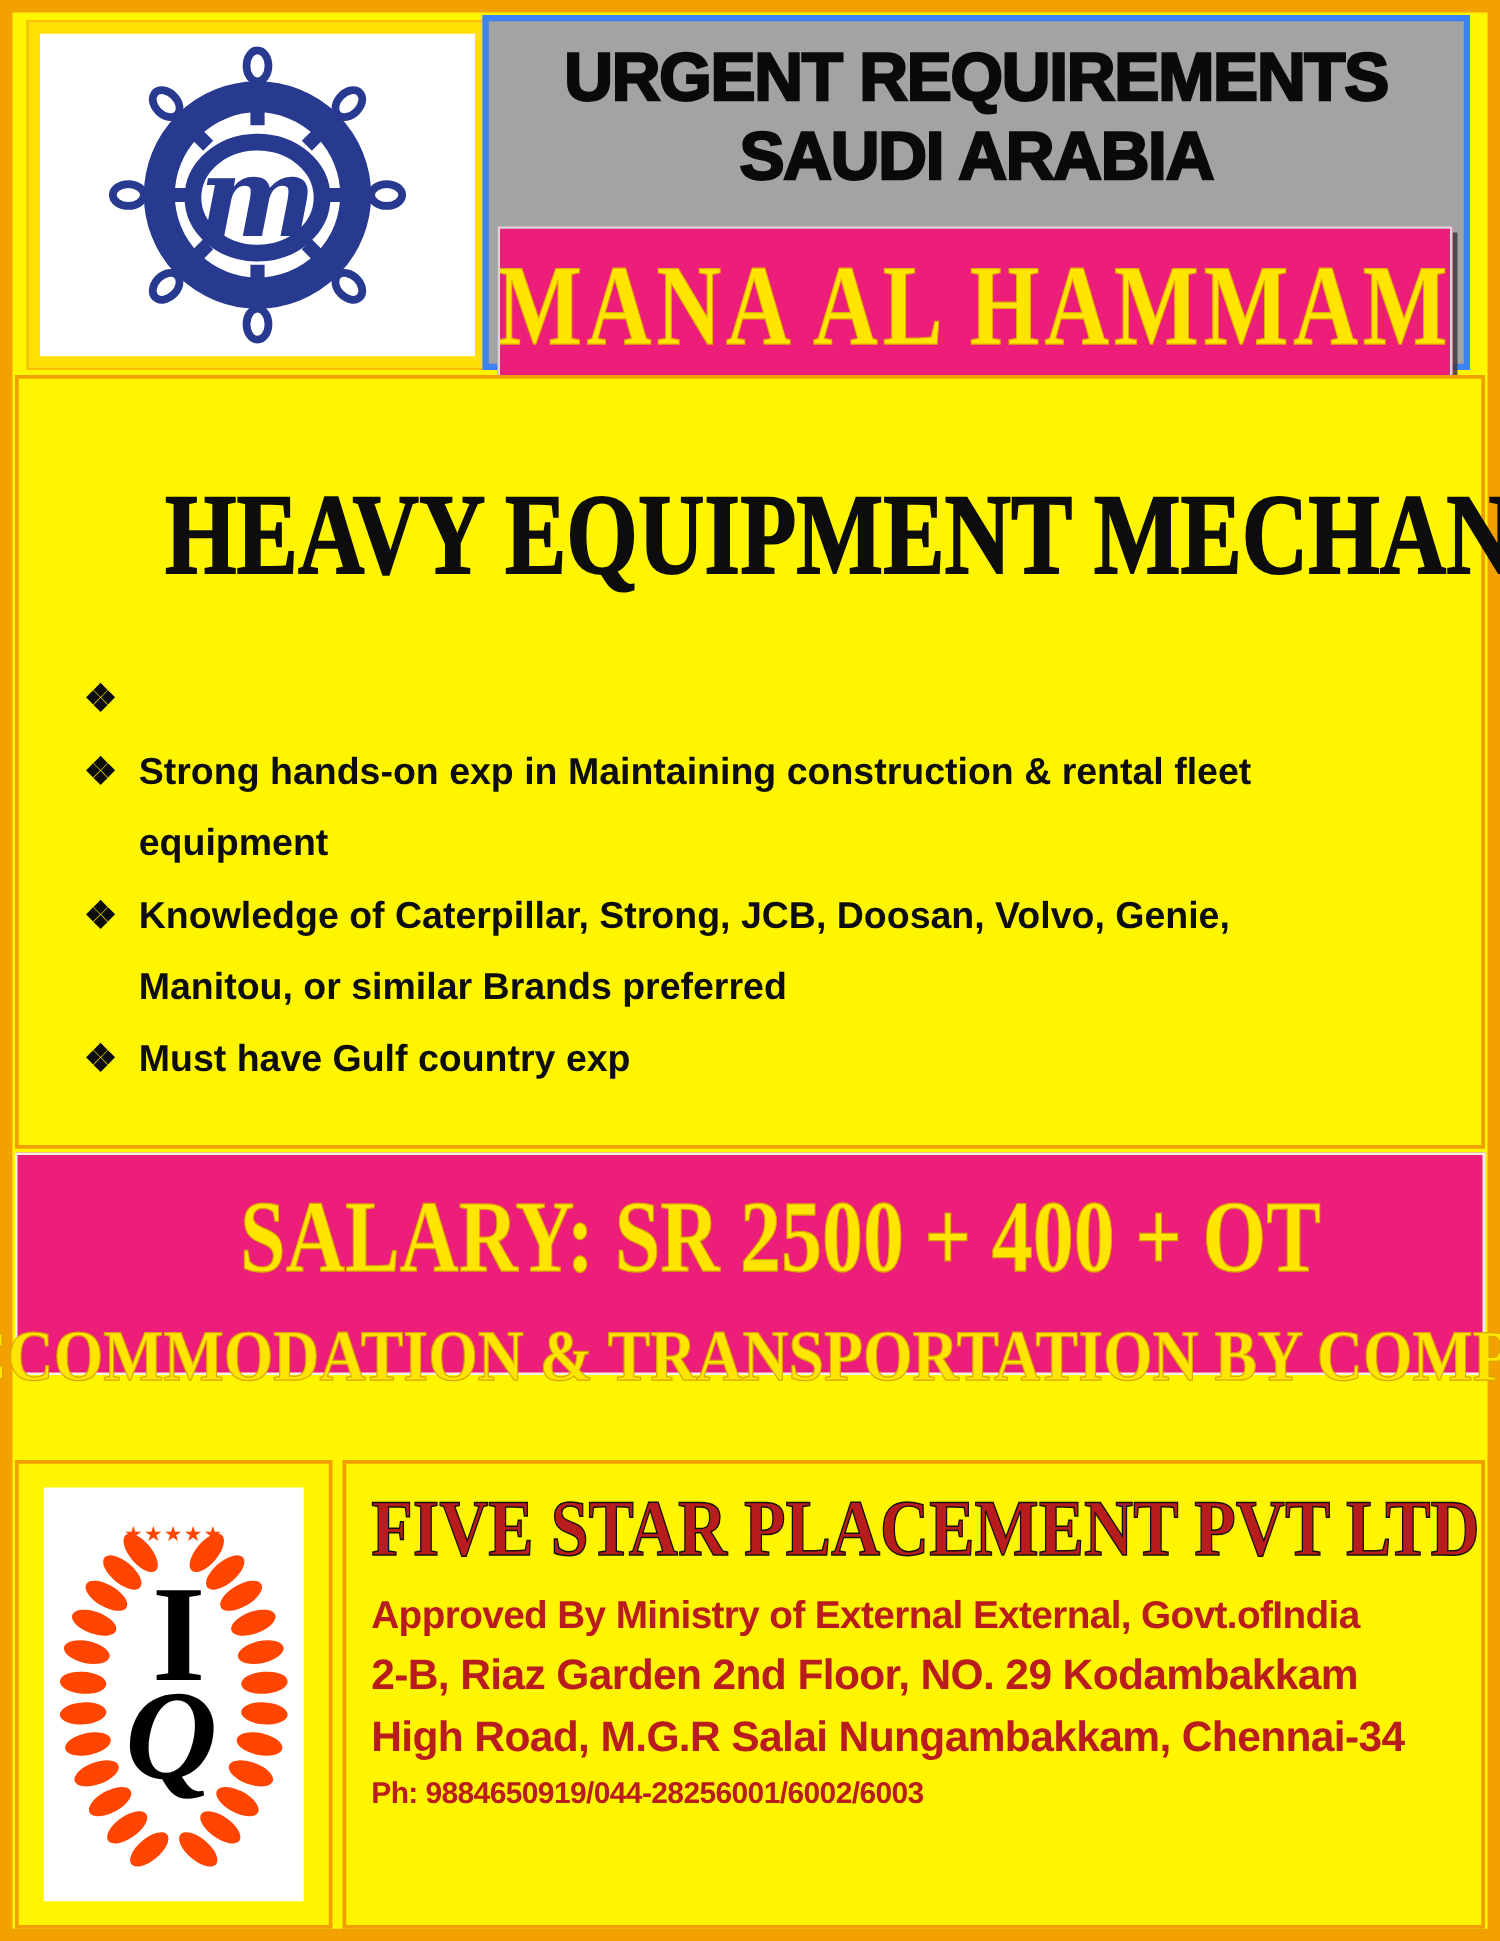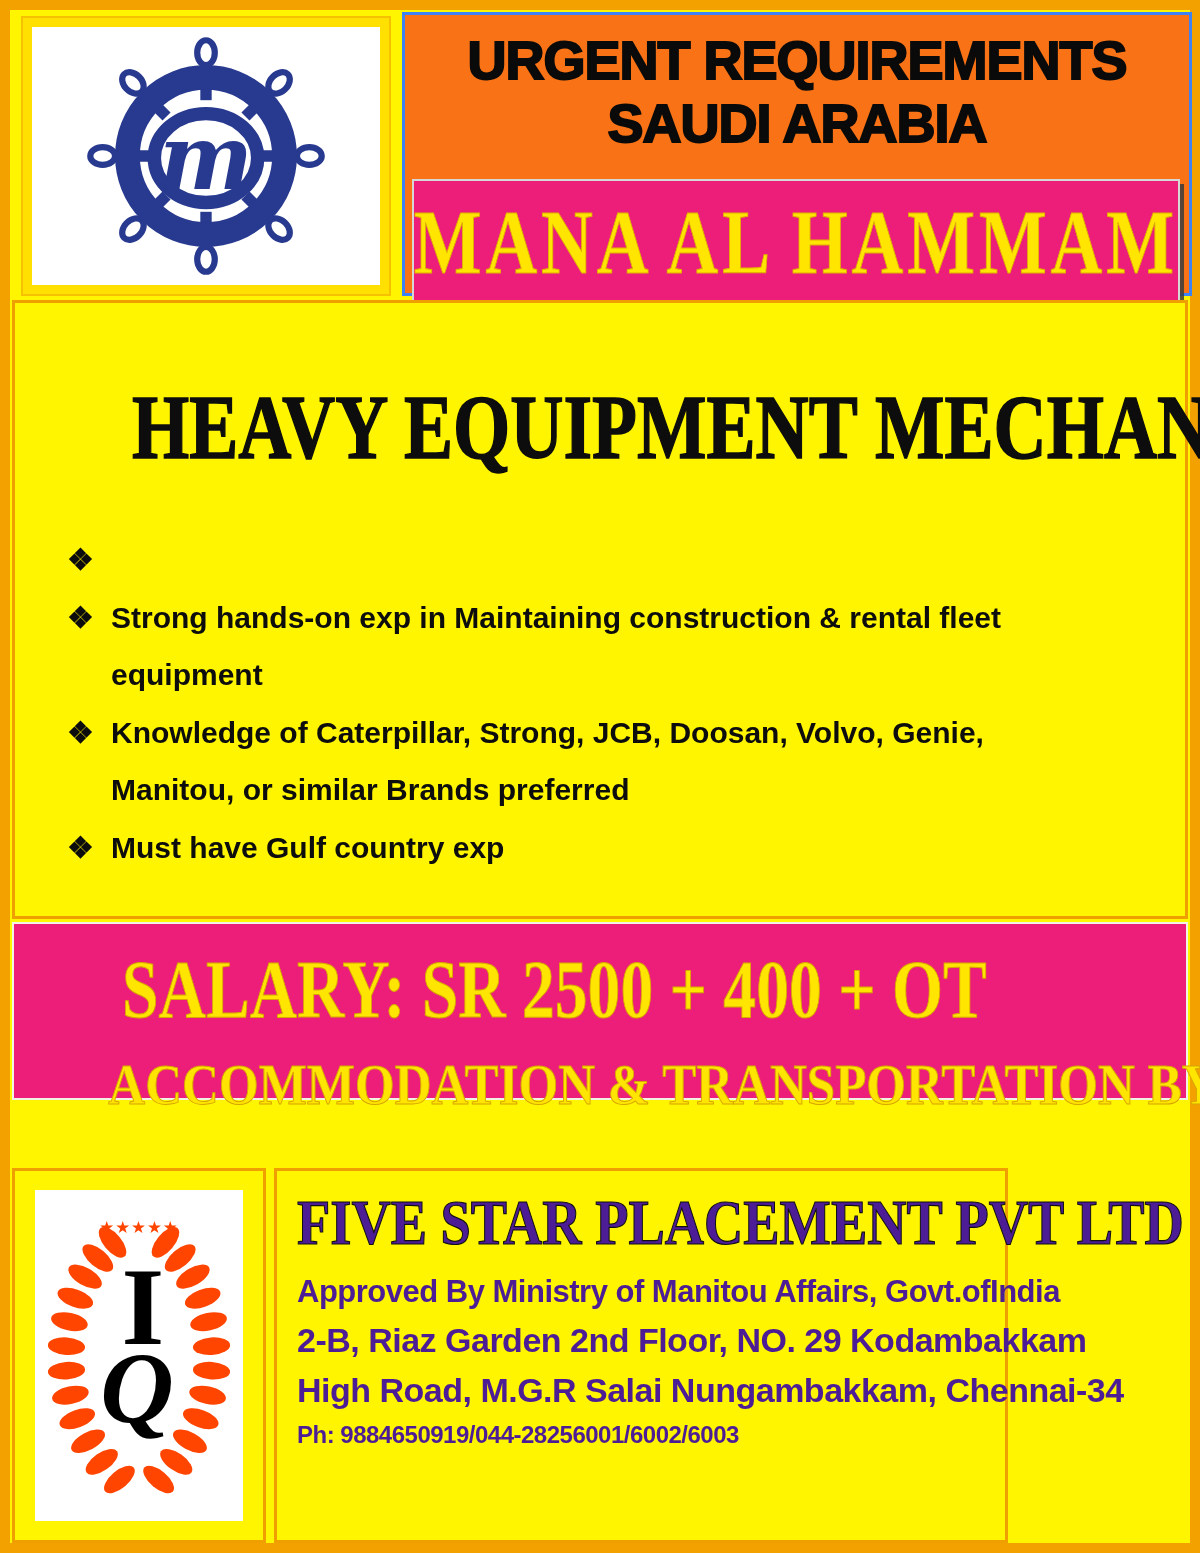--- a/index.html
+++ b/index.html
@@ -21,24 +21,24 @@
     position:absolute; left:13px; top:8px;
     width:366px; height:276px;
     background:#ffffff;
     border:9px solid #FFE000;
     outline:2px solid #F6C100;
     display:flex; align-items:center; justify-content:center;
   }
   .top-logo-box svg{ width:248px; height:248px; }
 
   .title-box{
-    position:absolute; left:392px; top:2px;
+    position:absolute; left:376px; top:2px;
     width:790px; height:284px;
-    background:#f97316;
-    border:3px solid #3b82f6;
+    background:#a3a3a3;
+    border:5px solid #3b82f6;
   }
   .title-line{
     text-align:center;
     font-weight:bold;
     color:#0a0a0a;
     -webkit-text-stroke:2px #0a0a0a;
     font-size:54px; line-height:63px;
     letter-spacing:-1px;
   }
   .title-line.first{ margin-top:14px; }
@@ -91,21 +91,21 @@
   .req{ display:flex; align-items:flex-start; }
   .req .bullet{ flex:0 0 44px; }
   .req .req-text{ white-space:pre-line; }
 
   
   .salary-band{
     position:absolute; left:2px; top:912px;
     width:1176px; height:178px;
     background:#EC1E79;
     border:2px solid #f2f2e4;
-    display:flex; flex-direction:column; align-items:flex-start;
+    display:flex; flex-direction:column; align-items:center;padding-left:48px;
   }
   .salary-line{
     margin-top:16px;
     font-family:"Liberation Serif", serif;
     font-weight:bold;
     color:#FFE500;
     font-size:82px; line-height:100px;
     white-space:nowrap;
     transform:scaleX(.8);
     -webkit-text-stroke:1px #d8a600;
@@ -131,25 +131,25 @@
   .agency-logo-white{
     position:absolute; left:20px; top:19px;
     width:208px; height:331px;
     background:#ffffff;
     display:flex; align-items:center; justify-content:center;
   }
   .agency-logo-white svg{ width:196px; height:310px; }
 
   .agency-info-box{
     position:absolute; left:264px; top:1158px;
-    width:734px; height:375px;
+    width:914px; height:375px;
     background:#FFF500;
     border:3px solid #EFA000;
     padding:10px 10px 0 20px;
-    color:#4c1d95;
+    color:#b91c1c;
   }
   .agency-name{
     margin-top:10px;
     font-family:"Liberation Serif", serif;
     font-weight:bold;
     font-size:64px; line-height:1;
     white-space:nowrap;
     transform:scaleX(.85); transform-origin:left center;
     -webkit-text-stroke:1.2px #101010;
   }
@@ -300,19 +300,19 @@
           <ellipse rx="9" ry="19" transform="translate(127,34) rotate(-140)"></ellipse>
         </g>
         <text x="104" y="138" text-anchor="middle" font-family="Liberation Serif, DejaVu Serif, serif" font-weight="bold" font-size="112" fill="#000000">I</text>
         <text x="98" y="218" text-anchor="middle" font-family="Liberation Serif, DejaVu Serif, serif" font-weight="bold" font-style="italic" font-size="104" fill="#000000">Q</text>
       </svg>
     </div>
   </div>
 
   <div class="agency-info-box">
     <div class="agency-name">FIVE STAR PLACEMENT PVT LTD</div>
-    <div class="agency-approval">Approved By Ministry of Manitou Affairs, Govt.ofIndia</div>
+    <div class="agency-approval">Approved By Ministry of External External, Govt.ofIndia</div>
     <div class="agency-address">2-B, Riaz Garden 2nd Floor, NO. 29 Kodambakkam</div>
     <div class="agency-address">High Road, M.G.R Salai Nungambakkam, Chennai-34</div>
     <div class="agency-phone">Ph: 9884650919/044-28256001/6002/6003</div>
   </div>
 
 </div>
 
 </body></html>

